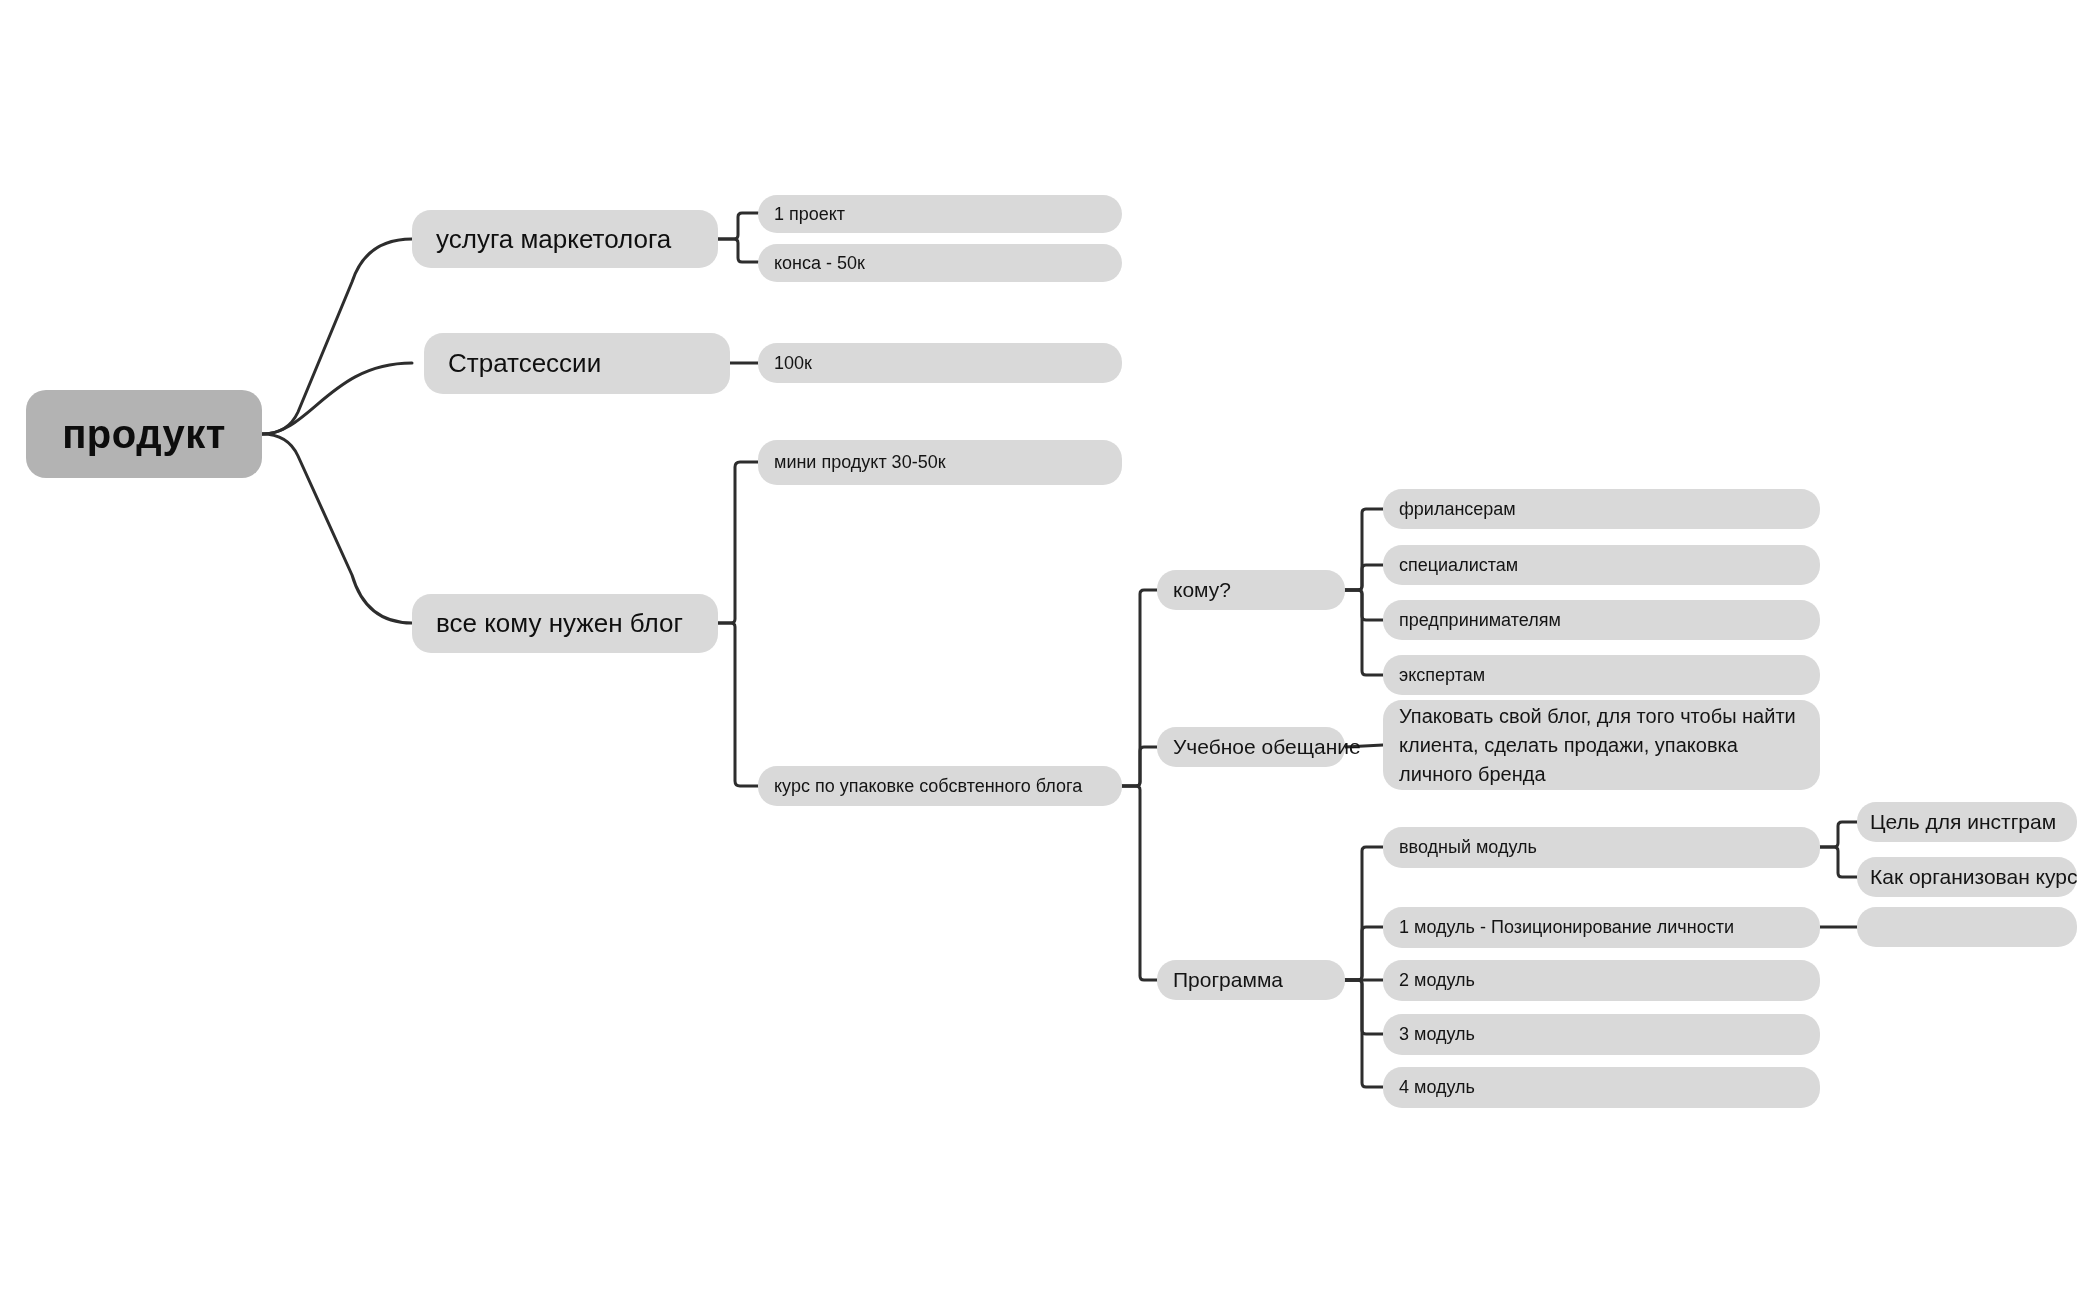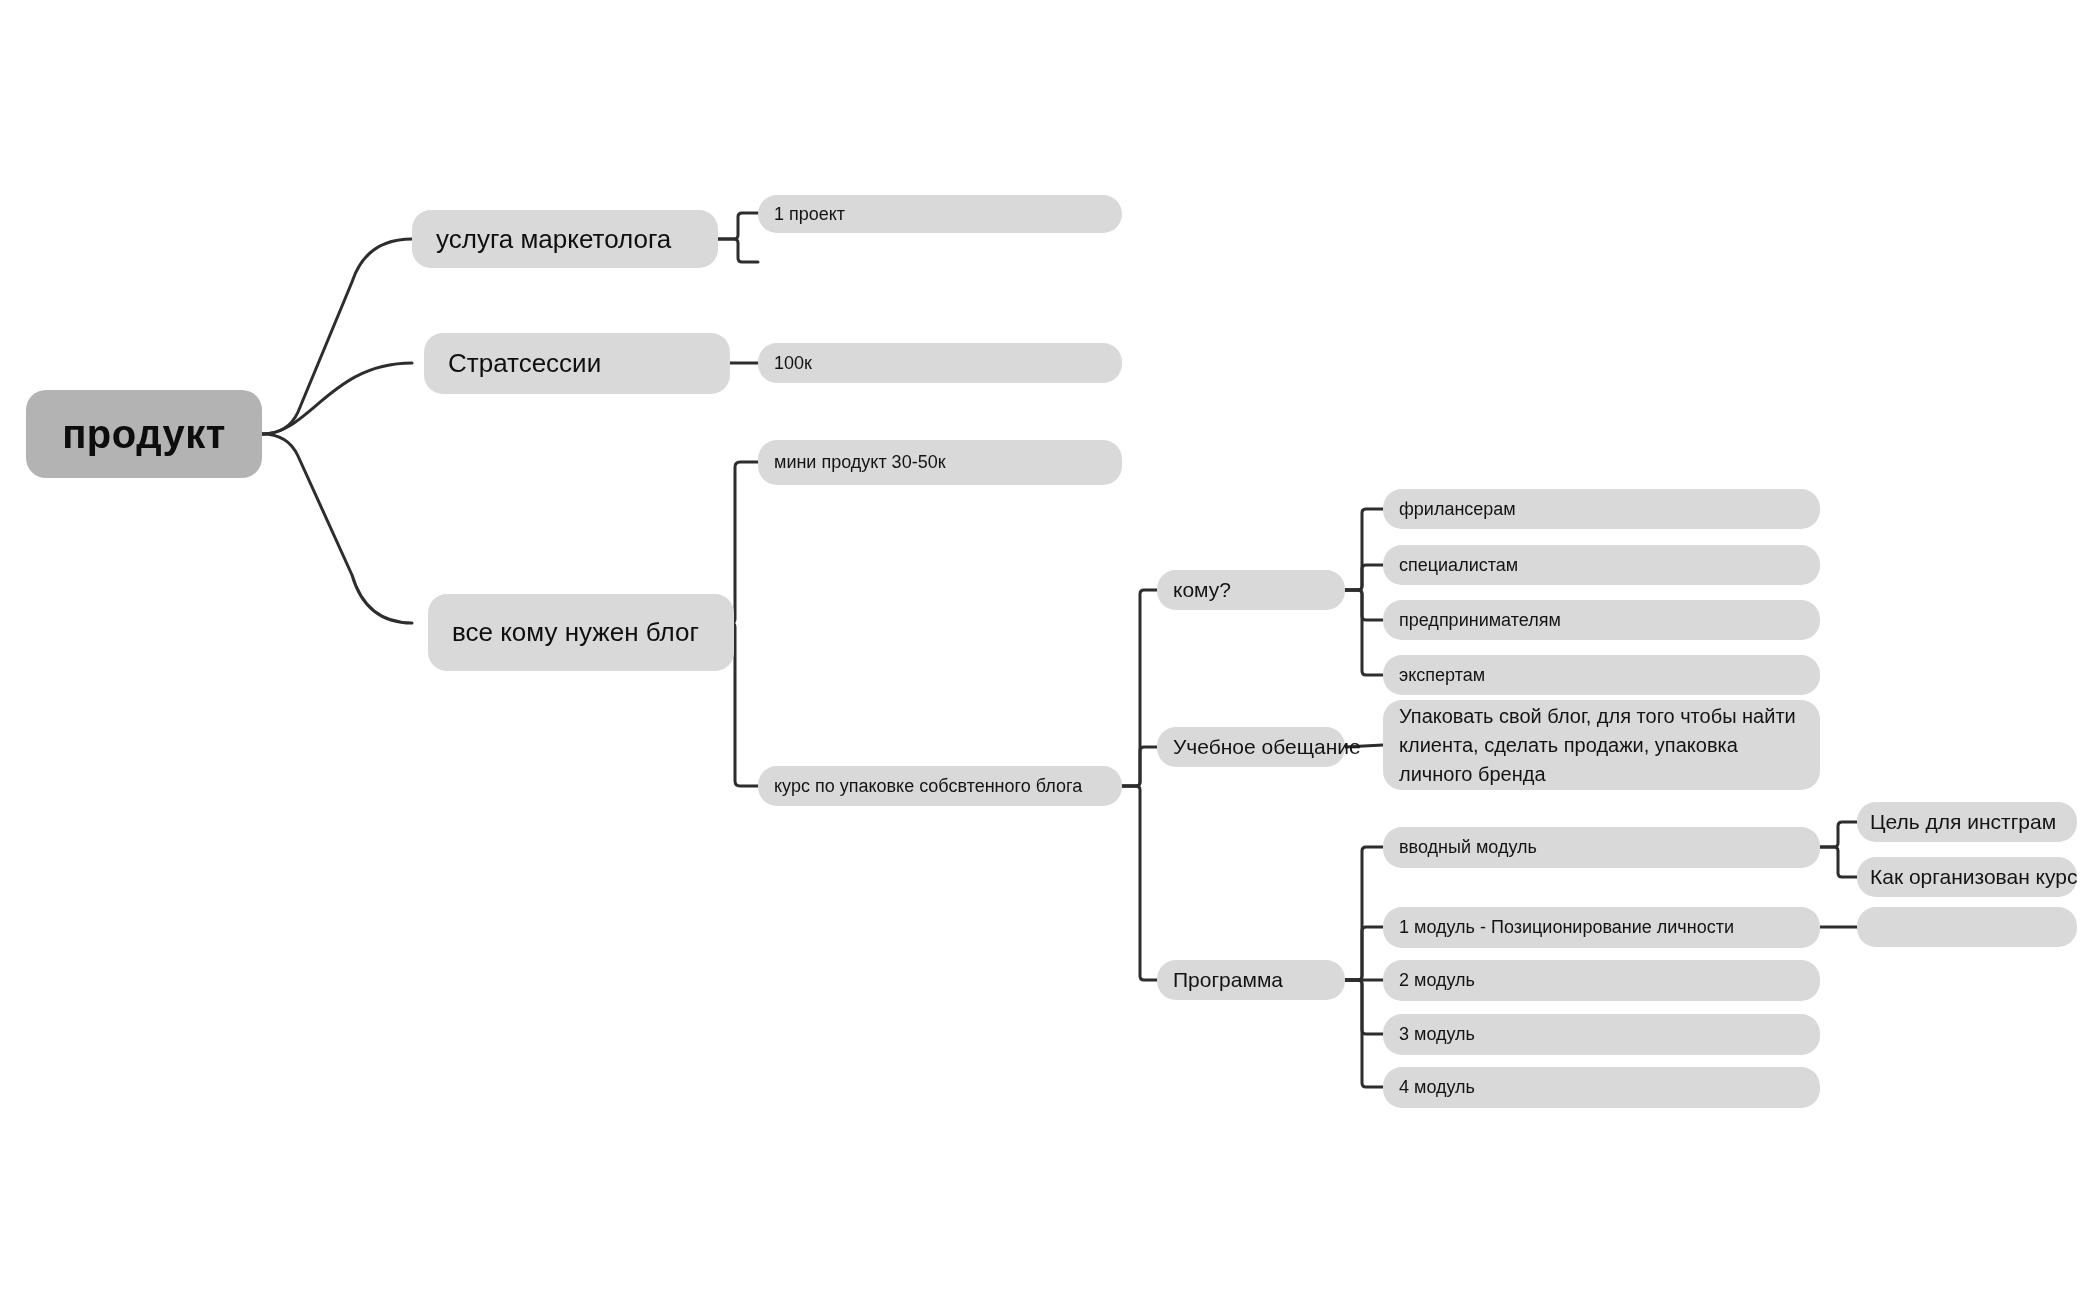--- a/index.html
+++ b/index.html
@@ -72,23 +72,24 @@
     <path d="M1820,847 L1834,847 Q1838,847 1838,843 L1838,826 Q1838,822 1842,822 L1857,822"></path>
     <path d="M1820,847 L1834,847 Q1838,847 1838,851 L1838,873 Q1838,877 1842,877 L1857,877"></path>
 
     <path d="M1820,927 L1857,927"></path>
   </svg>
 
   <div class="node root-node" style="left:26px;top:390px;width:236px;height:88px;">продукт</div>
 
   <div class="node lvl1" style="left:412px;top:210px;width:306px;height:58px;">услуга маркетолога</div>
   <div class="node lvl1" style="left:412px;top:333px;width:306px;height:61px;margin-left:12px;">Стратсессии</div>
-  <div class="node lvl1" style="left:412px;top:594px;width:306px;height:77px;margin-left:16px;">все кому нужен блог</div>
+  <div class="node lvl1" style="left:412px;top:594px;width:306px;height:59px;">все кому нужен блог</div>
 
   <div class="node" style="left:758px;top:195px;width:364px;height:38px;">1 проект</div>
+  <div class="node" style="left:758px;top:244px;width:364px;height:38px;">конса - 50к</div>
   <div class="node" style="left:758px;top:343px;width:364px;height:40px;">100к</div>
   <div class="node" style="left:758px;top:440px;width:364px;height:45px;">мини продукт 30-50к</div>
   <div class="node" style="left:758px;top:766px;width:364px;height:40px;">курс по упаковке собсвтенного блога</div>
 
   <div class="node small" style="left:1157px;top:570px;width:188px;height:40px;">кому?</div>
   <div class="node small" style="left:1157px;top:727px;width:188px;height:40px;">Учебное обещание</div>
   <div class="node small" style="left:1157px;top:960px;width:188px;height:40px;">Программа</div>
 
   <div class="node" style="left:1383px;top:489px;width:437px;height:40px;">фрилансерам</div>
   <div class="node" style="left:1383px;top:545px;width:437px;height:40px;">специалистам</div>

